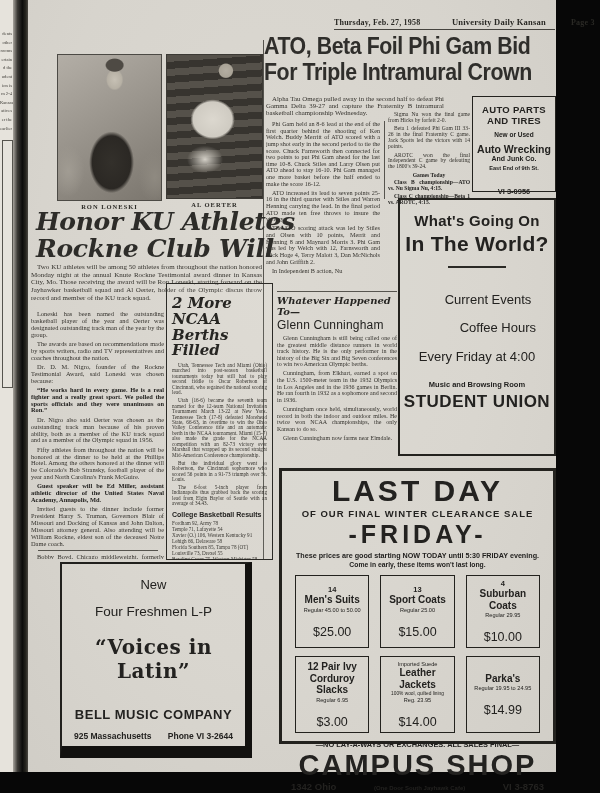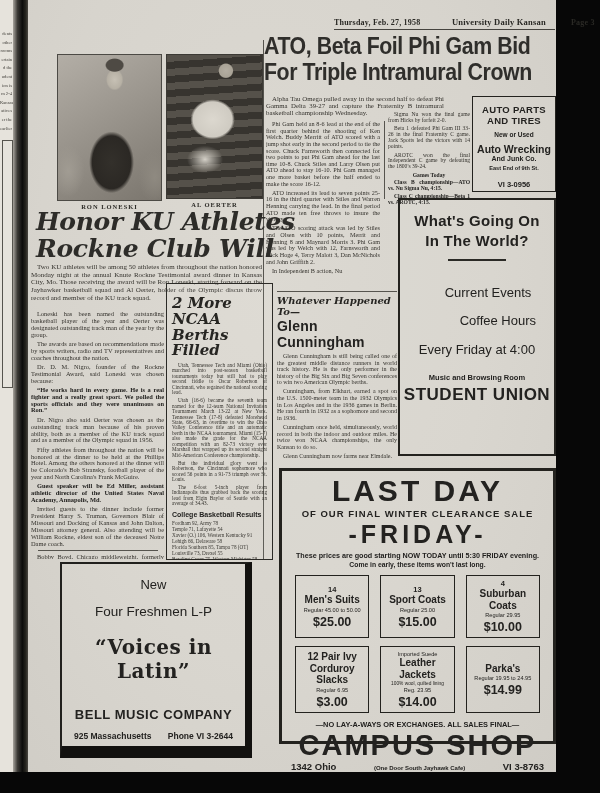--- a/index.html
+++ b/index.html
@@ -77,61 +77,61 @@
       background:rgba(255,255,255,.06); padding:12px 5px; overflow:hidden; }
   #ncaa-headline { font-family:"DejaVu Serif",serif; font-style:italic; font-weight:700; font-size:15px;
       line-height:1.05; color:#262522; margin-bottom:4px; }
   #ncaa-box .btxt { font-size:5.2px; line-height:1.05; }
   #results-head { font-family:"Liberation Sans",sans-serif; font-weight:700; font-size:7px; color:#232220; margin:4px 0 2px; }
   .result-line { font-size:5.2px; line-height:1.16; color:#3a3833; white-space:nowrap; overflow:hidden; }
 
   
   #cunningham { position:absolute; left:277px; top:295px; width:120px; height:178px; overflow:hidden; }
   #cunn-kicker { font-family:"DejaVu Serif",serif; font-style:italic; font-weight:700; font-size:10px; color:#262522; }
-  #cunn-title  { font-family:"Liberation Sans",sans-serif; font-weight:700; font-size:14px; letter-spacing:.2px; color:#232220; margin:1px 0 3px; }
+  #cunn-title  { font-family:"Liberation Sans",sans-serif; font-weight:400; font-size:12px; letter-spacing:.2px; color:#232220; margin:1px 0 3px; }
   #cunningham .btxt { font-size:6px; line-height:1.1; }
 
   
   .sans { font-family:"Liberation Sans",sans-serif; }
   .adbox { position:absolute; border:1.5px solid #23221e; text-align:center; color:#232220; background:rgba(255,255,255,.05); }
 
   
   #auto-ad { left:472px; top:96px; width:84px; height:96px; padding-top:7px; }
   #auto-ad .l1 { font-weight:700; font-size:9.5px; line-height:1.2; letter-spacing:.3px; }
   #auto-ad .l2 { font-weight:700; font-size:6.5px; margin-top:4px; }
   #auto-ad .l3 { font-weight:700; font-size:10.5px; margin-top:5px; }
   #auto-ad .l4 { font-weight:700; font-size:7px; }
   #auto-ad .l5 { font-weight:700; font-size:5.6px; margin-top:3px; }
-  #auto-ad .l6 { font-weight:700; font-size:7.5px; margin-top:9px; }
+  #auto-ad .l6 { font-weight:700; font-size:7.5px; margin-top:16px; }
 
   
   #union-ad { left:398px; top:198px; width:158px; height:258px; border-width:2px; }
   #union-ad .head { font-weight:700; font-size:15px; line-height:1.45; letter-spacing:.3px; margin-top:10px; }
-  #union-ad .head2 { font-weight:700; font-size:15px; letter-spacing:.3px; }
+  #union-ad .head2 { font-weight:700; font-size:21px; letter-spacing:.3px; }
   #union-ad .rule { width:58px; height:2px; background:#2b2a26; margin:10px auto 4px; }
   #union-ad .it1 { font-size:13px; text-align:center; padding-left:22px; margin-top:24px; }
   #union-ad .it2 { font-size:13px; text-align:right; padding-right:18px; margin-top:13px; }
   #union-ad .it3 { font-size:13px; margin-top:14px; }
   #union-ad .sub { font-weight:700; font-size:7.5px; margin-top:16px; }
   #union-ad .name { font-weight:700; font-size:17px; letter-spacing:.5px; margin-top:3px; }
 
   
   #campus-ad { left:279px; top:468px; width:277px; height:276px; border-width:3px; padding-top:5px; }
   #campus-ad .t1 { font-weight:700; font-size:30px; letter-spacing:3px; line-height:1; }
   #campus-ad .t2 { font-weight:700; font-size:9.5px; letter-spacing:1px; margin-top:2px; }
   #campus-ad .t3 { font-weight:700; font-size:25px; letter-spacing:4px; line-height:1.05; margin-top:2px; }
   #campus-ad .n1 { font-weight:700; font-size:7.2px; margin-top:4px; }
   #campus-ad .n2 { font-weight:700; font-size:6.8px; margin-top:1px; }
   .sale-grid { display:grid; grid-template-columns:repeat(3,1fr); gap:8px 11px; margin:7px 13px 0; }
   .sale-item { border:1.5px solid #23221e; padding:3px 2px; display:flex; flex-direction:column; justify-content:center; min-height:50px; }
   .sale-item .top  { font-weight:700; font-size:7.5px; }
   .sale-item .name { font-weight:700; font-size:10px; line-height:1.15; }
   .sale-item .detail { font-size:4.8px; margin-top:1px; }
   .sale-item .reg  { font-size:5.6px; margin-top:1px; }
-  .sale-item .price{ font-weight:700; font-size:12.5px; margin-top:2px; }
+  .sale-item .price{ font-weight:400; font-size:12.5px; margin-top:12px; }
   #campus-ad .fin  { font-weight:700; font-size:7.4px; margin-top:7px; }
   #campus-ad .shop { font-weight:700; font-size:29px; letter-spacing:2px; line-height:1.05; margin-top:1px; }
   .campus-foot { display:flex; justify-content:space-between; align-items:baseline; padding:0 9px; margin-top:0; }
   .campus-foot .a { font-weight:700; font-size:9.5px; }
   .campus-foot .m { font-weight:700; font-size:6px; }
   .campus-foot .p { font-weight:700; font-size:9.5px;text-align:right; }
 
   
   #bell-ad { left:60px; top:562px; width:192px; height:196px; border:2px solid #21201d;
       border-right:7px solid #12110f; border-bottom:12px solid #12110f; padding-top:13px; }

